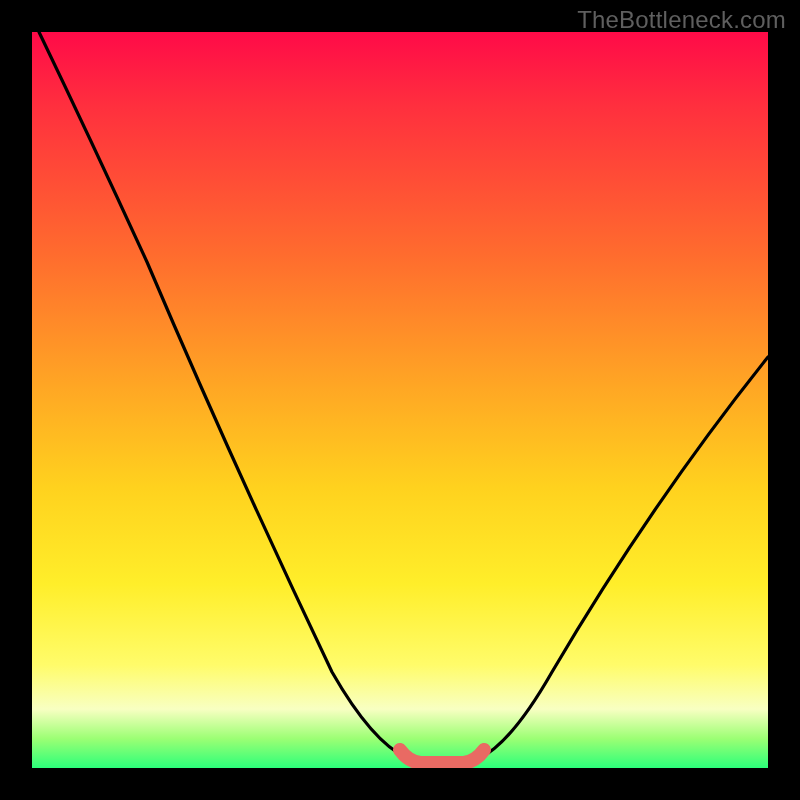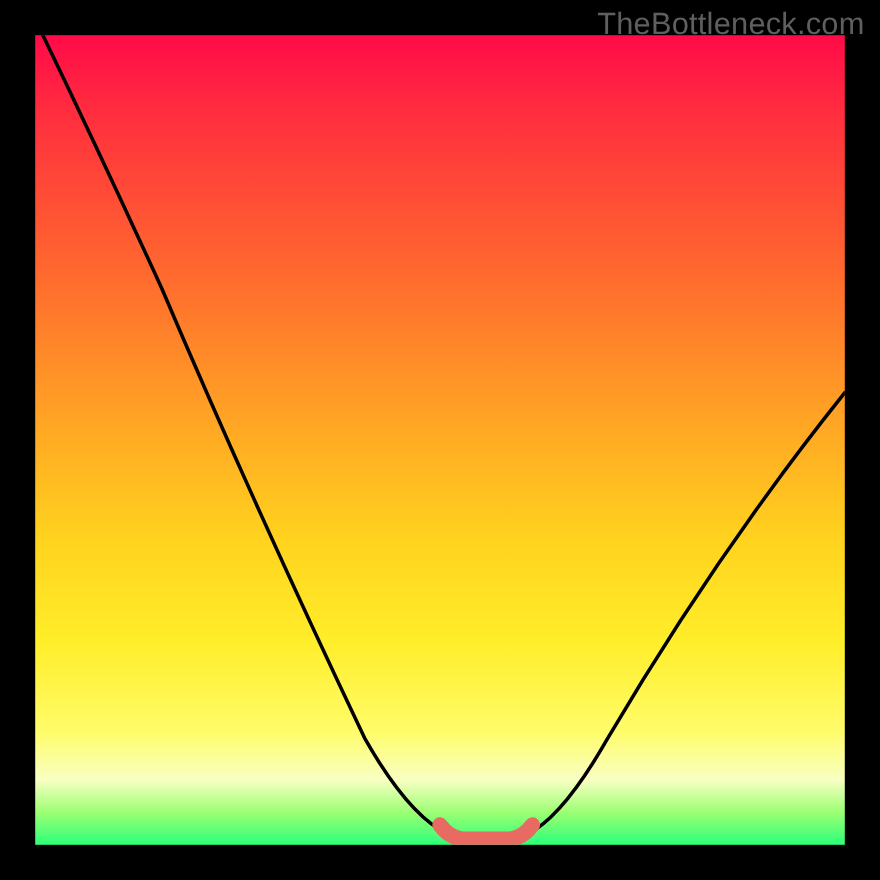--- a/index.html
+++ b/index.html
@@ -38,21 +38,21 @@
       #f8ffc2 92%,
       #9cff74 96%,
       #2cff7a 100%
     );
   }
   .watermark {
     position: absolute;
     top: 6px;
     right: 14px;
     color: #5f5f5f;
-    font-size: 28px;
+    font-size: 24px;
     font-weight: 500;
     letter-spacing: 0.2px;
   }
   svg.curve {
     position: absolute;
     left: 0;
     top: 0;
     width: 736px;
     height: 736px;
   }

